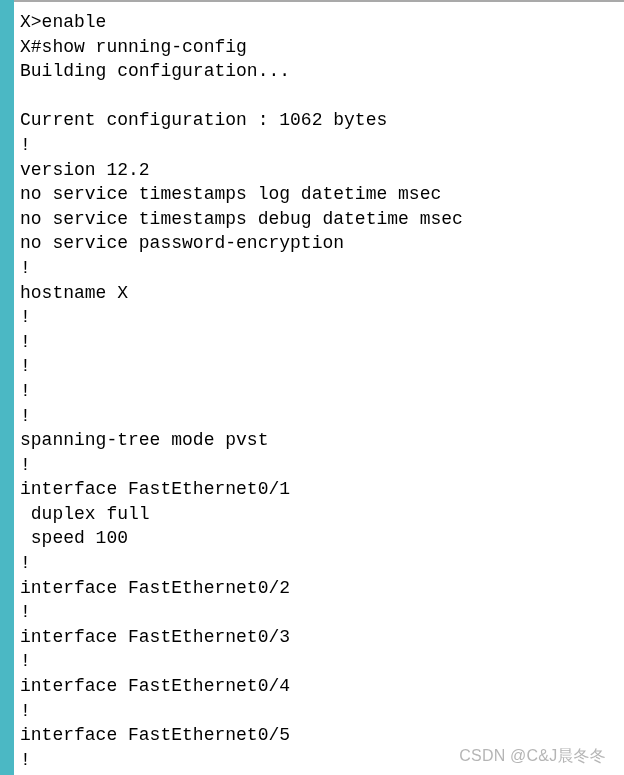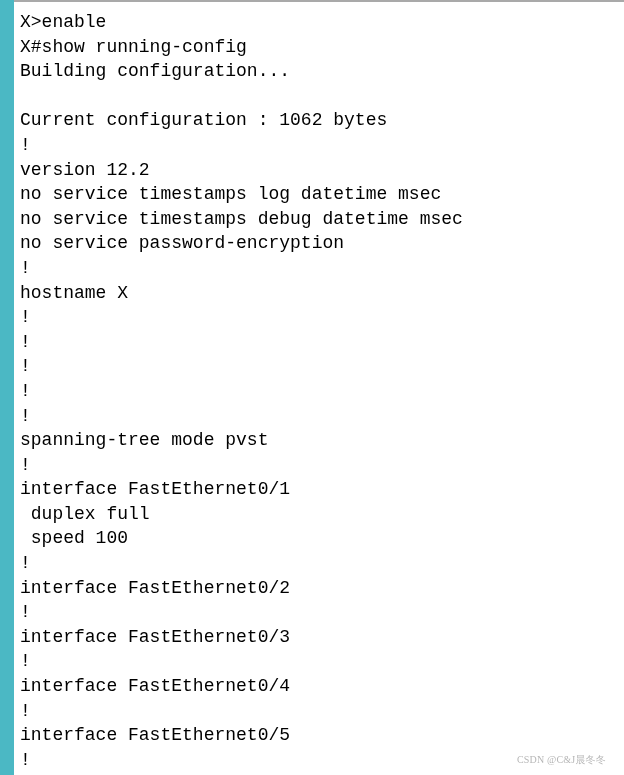--- a/index.html
+++ b/index.html
@@ -39,22 +39,22 @@
       white-space: pre;
       font-size: 18px;
       line-height: 24.6px;
       color: #000000;
       font-family: "Courier New", Courier, monospace;
     }
     .watermark {
       position: absolute;
       right: 18px;
       bottom: 8px;
-      font-family: Liberation Serif, serif;
-      font-size: 10px;
+      font-family: Liberation Sans, sans-serif;
+      font-size: 16px;
       color: rgba(120, 120, 120, 0.55);
       letter-spacing: 0.2px;
     }
   </style>
 </head>
 <body>
 
 <div class="left-border"></div>
 <div class="top-border"></div>
 

